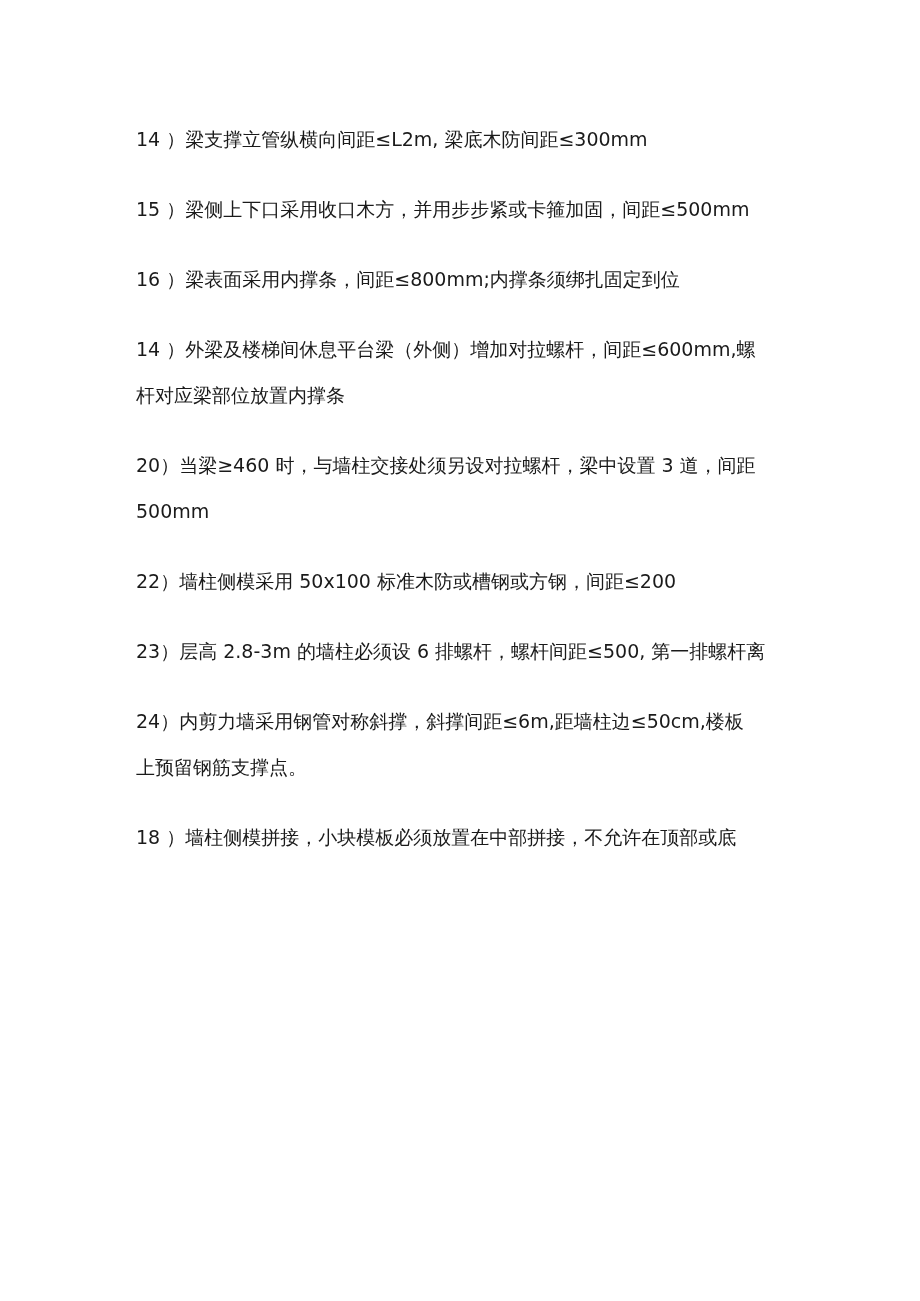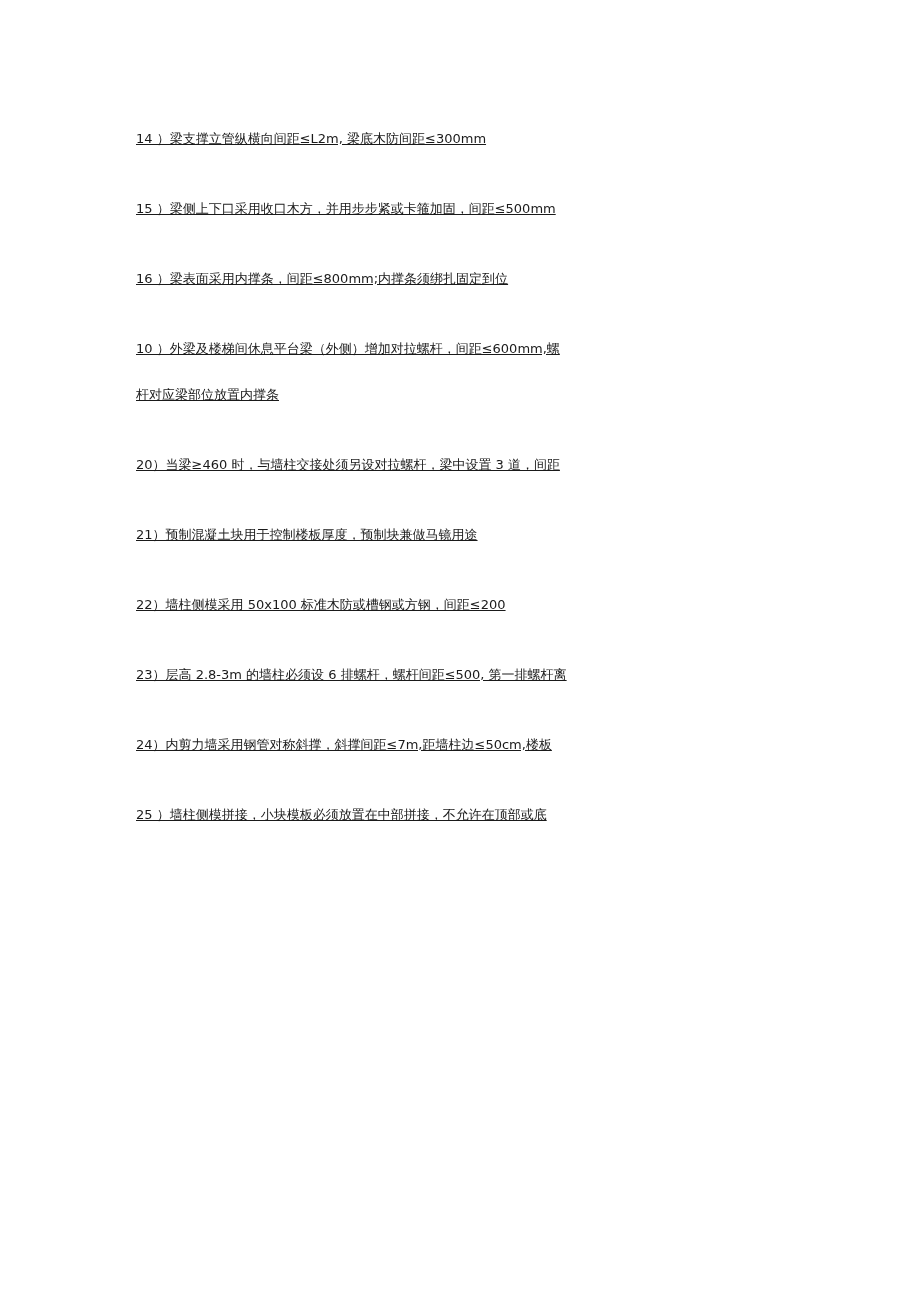--- a/index.html
+++ b/index.html
@@ -15,27 +15,26 @@
       font-family: "DejaVu Sans", "Liberation Sans", sans-serif;
       color: #1a1a1a;
     }
     .page {
       position: absolute;
       left: 136px;
       top: 116px;
       width: 660px;
     }
     .para {
-      font-size: 13px;
+      font-size: 19px;
       line-height: 46px;
       margin: 0 0 24px 0;
       white-space: normal;
       word-break: break-all;
       letter-spacing: 0px;
-      text-decoration: underline;
     }
     .line {
       display: block;
       white-space: nowrap;
     }
   </style>
 </head>
 <body>
 
 <div class="page">
@@ -46,42 +45,41 @@
 
   <p class="para">
     <span class="line">15 ）梁侧上下口采用收口木方，并用步步紧或卡箍加固，间距≤500mm</span>
   </p>
 
   <p class="para">
     <span class="line">16 ）梁表面采用内撑条，间距≤800mm;内撑条须绑扎固定到位</span>
   </p>
 
   <p class="para">
-    <span class="line">10 ）外梁及楼梯间休息平台梁（外侧）增加对拉螺杆，间距≤600mm,螺</span>
+    <span class="line">14 ）外梁及楼梯间休息平台梁（外侧）增加对拉螺杆，间距≤600mm,螺</span>
     <span class="line">杆对应梁部位放置内撑条</span>
   </p>
 
 
   <p class="para">
     <span class="line">20）当梁≥460 时，与墙柱交接处须另设对拉螺杆，梁中设置 3 道，间距</span>
+    <span class="line">500mm</span>
   </p>
 
-  <p class="para">
-    <span class="line">21）预制混凝土块用于控制楼板厚度，预制块兼做马镜用途</span>
-  </p>
 
   <p class="para">
     <span class="line">22）墙柱侧模采用 50x100 标准木防或槽钢或方钢，间距≤200</span>
   </p>
 
   <p class="para">
     <span class="line">23）层高 2.8-3m 的墙柱必须设 6 排螺杆，螺杆间距≤500, 第一排螺杆离</span>
   </p>
 
   <p class="para">
-    <span class="line">24）内剪力墙采用钢管对称斜撑，斜撑间距≤7m,距墙柱边≤50cm,楼板</span>
+    <span class="line">24）内剪力墙采用钢管对称斜撑，斜撑间距≤6m,距墙柱边≤50cm,楼板</span>
+    <span class="line">上预留钢筋支撑点。</span>
   </p>
 
   <p class="para">
-    <span class="line">25 ）墙柱侧模拼接，小块模板必须放置在中部拼接，不允许在顶部或底</span>
+    <span class="line">18 ）墙柱侧模拼接，小块模板必须放置在中部拼接，不允许在顶部或底</span>
   </p>
 
 </div>
 
 </body></html>

